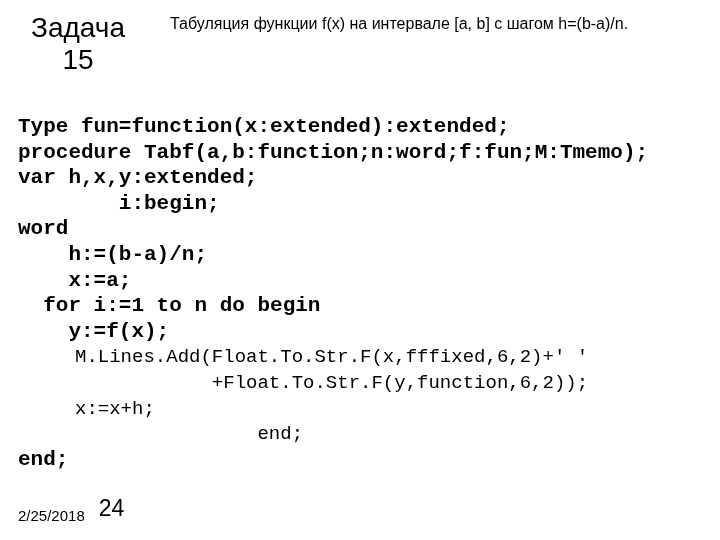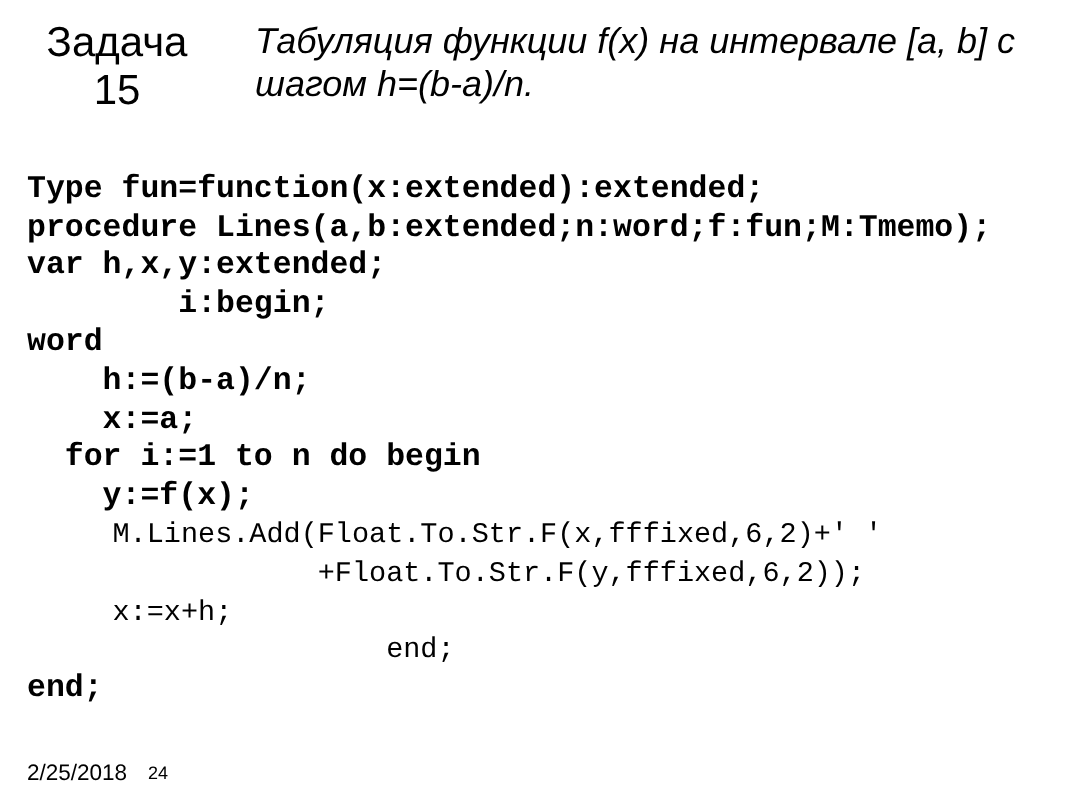--- a/index.html
+++ b/index.html
@@ -20,25 +20,24 @@
     gap: 18px;
   }
   .task-label {
     font-size: 28px;
     line-height: 1.15;
     text-align: center;
     width: 120px;
     flex: 0 0 120px;
   }
   .task-desc {
-    font-size: 24px;
+    font-size: 16px;
     line-height: 1.2;
     padding-left: 14px;
     padding-top: 2px;
-    font-style: italic;
   }
   .code {
     font-family: "Courier New", Courier, monospace;
     font-size: 21px;
     font-weight: bold;
     line-height: 1.22;
     white-space: pre;
     padding: 6px 18px 0 18px;
   }
   .code .nob { font-weight: normal; font-size: 19px; }
@@ -57,49 +56,49 @@
   }
   .footer-code {
     font-family: "Courier New", Courier, monospace;
     font-size: 21px;
     font-weight: bold;
     white-space: pre;
     line-height: 1.2;
     flex: 1 1 auto;
   }
   .page-num {
-    font-size: 12px;
+    font-size: 23px;
     flex: 0 0 auto;
     padding-left: 8px;
     padding-bottom: 2px;
   }
 </style>
 </head>
 <body>
 
 <div class="header">
   <div class="task-label">
     <span>Задача</span><br>
     <span>15</span>
   </div>
   <div class="task-desc">Табуляция функции f(x) на интервале [a, b] с шагом h=(b-a)/n.</div>
 </div>
 
 <div class="code">
 <span>Type fun=function(x:extended):extended;</span>
-<span>procedure Lines(a,b:extended;n:word;f:fun;M:Tmemo);</span>
+<span>procedure Tabf(a,b:function;n:word;f:fun;M:Tmemo);</span>
 <span>var h,x,y:extended;</span>
 <span>        i:begin;</span>
 <span>word</span>
 <span>    h:=(b-a)/n;</span>
 <span>    x:=a;</span>
 <span>  for i:=1 to n do begin</span>
 <span>    y:=f(x);</span>
 <span class="nob">     M.Lines.Add(Float.To.Str.F(x,fffixed,6,2)+' '</span>
-<span class="nob">                 +Float.To.Str.F(y,fffixed,6,2));</span>
+<span class="nob">                 +Float.To.Str.F(y,function,6,2));</span>
 <span class="nob">     x:=x+h;</span>
 <span class="nob">                     end;</span>
 <span>end;</span>
 </div>
 
 <div class="footer">
   <div class="date">2/25/2018</div>
   <div class="page-num">24</div>
 </div>
 

